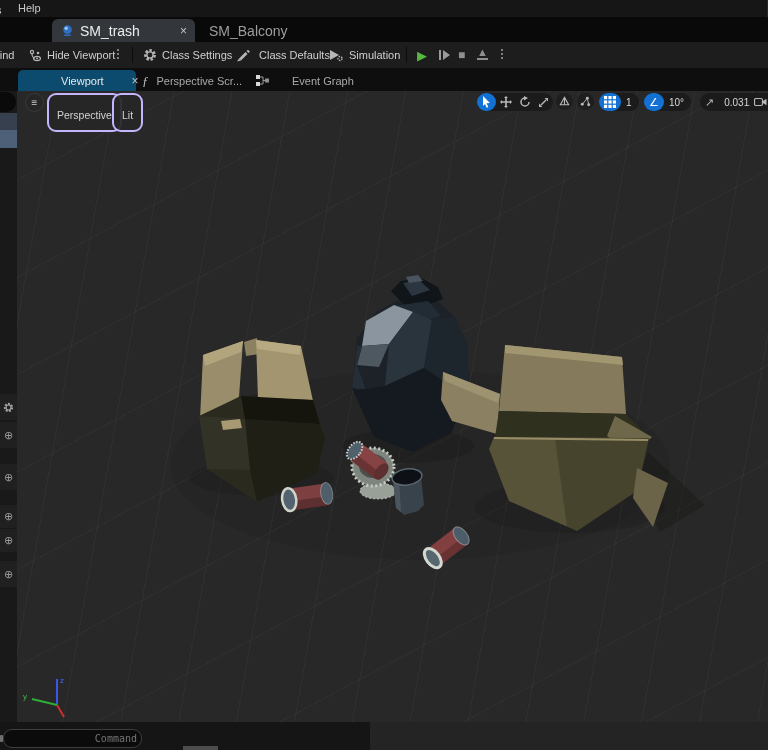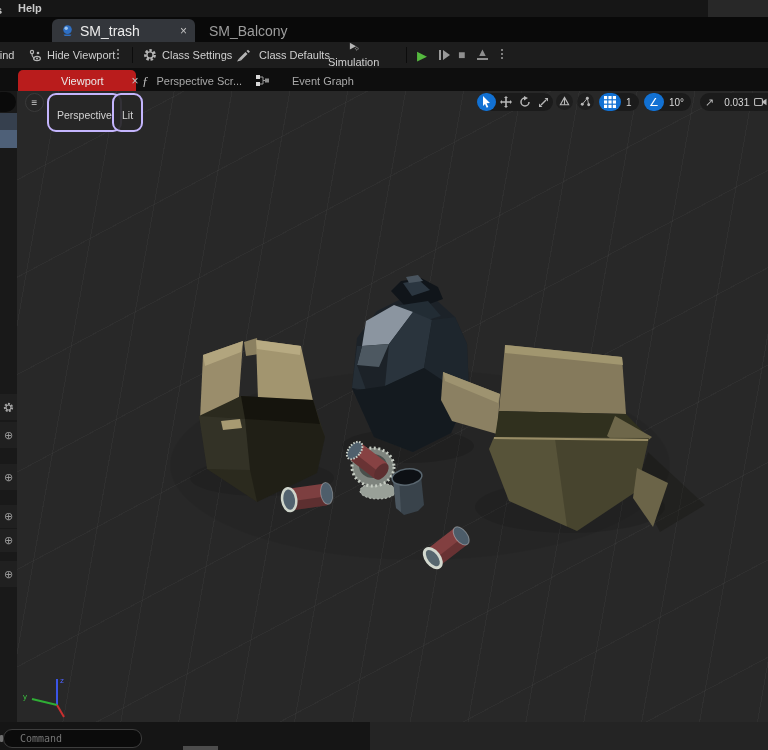--- a/index.html
+++ b/index.html
@@ -1,21 +1,21 @@
 <!DOCTYPE html>
 <html><head>
 <meta charset="utf-8">
 <style>
   html,body{margin:0;padding:0;background:#000;}
   #window{position:relative;width:768px;height:750px;overflow:hidden;background:#282828;
           font-family:"Liberation Sans",sans-serif;-webkit-font-smoothing:antialiased;color:#c8c8c8;}
   .abs{position:absolute;}
 
   
-  #menubar{left:0;top:0;width:708px;height:17px;background:#161616;font-weight:bold;}
+  #menubar{left:0;top:0;width:767px;height:17px;background:#161616;}
   #menubar .item{font-size:11px;color:#c9c9c9;line-height:17px;}
   #menu-partial{left:0;top:0;width:5px;height:17px;overflow:hidden;}
   #menu-partial span{display:inline-block;margin-left:-4px;}
 
   
   #tabbar{left:0;top:17px;width:768px;height:25px;background:#090909;}
   .asset-tab{top:2px;height:23px;border-radius:6px 6px 0 0;display:flex;align-items:center;}
   .asset-tab.active{background:#33363b;}
   .asset-tab .lbl{font-size:14px;color:#ededed;margin-left:6px;}
   .asset-tab.inactive .lbl{color:#9d9d9d;}
@@ -30,21 +30,21 @@
   .tb-sep{width:1px;height:16px;background:#0c0c0c;top:5px;}
   #play-btn{color:#55b93f;font-size:13px;}
   #debug-dd{left:535px;top:47px;width:128px;height:18px;background:#0d0d0d;border:1px solid #2e2e2e;
             border-radius:3px;display:flex;align-items:center;justify-content:center;gap:6px;
             font-size:10.5px;color:#dddddd;}
   #debug-dd .caret{font-size:8px;color:#bbbbbb;}
 
   
   #graphtabs{left:0;top:68px;width:768px;height:23px;background:#0e0e0e;}
   .gtab{top:2px;height:21px;display:flex;align-items:center;font-size:11px;color:#a9a9a9;}
-  .gtab.active{background:#b91c1c;border-radius:5px 5px 0 0;color:#e8e8e8;gap:28px;}
+  .gtab.active{background:#0c4a6e;border-radius:5px 5px 0 0;color:#e8e8e8;gap:28px;}
   .fn{font-family:"Liberation Serif",serif;font-style:italic;font-size:13px;color:#bdbdbd;}
 
   
   #viewport{left:0;top:91px;width:768px;height:631px;background-color:#282828;
     background-image:
       repeating-linear-gradient(100deg, rgba(170,170,170,0.055) 0 1px, transparent 1px 57px),
       repeating-linear-gradient(152deg, rgba(170,170,170,0.05) 0 1px, transparent 1px 86px);}
   #scene{left:0;top:0;width:768px;height:750px;pointer-events:none;}
 
   
@@ -64,21 +64,21 @@
 
   
   #leftstrip{left:0;top:91px;width:17px;height:631px;background:#191919;}
   .strip-tile{left:0;width:17px;background:#202020;display:flex;align-items:center;justify-content:center;
               color:#9a9a9a;font-size:11px;}
 
   
   #bottombar-l{left:0;top:722px;width:370px;height:28px;background:#151515;}
   #bottombar-r{left:370px;top:722px;width:398px;height:28px;background:#242424;}
   #cmd{left:3px;top:729px;width:117px;height:17px;background:#0b0b0b;border:1px solid #3d3d3d;border-radius:9px;
-       color:#bbbbbb;font-family:"DejaVu Sans Mono",monospace;font-size:10px;padding:0 4px 0 16px;outline:none;}
+       color:#bbbbbb;font-family:"DejaVu Sans Mono",monospace;font-size:10px;padding:0 4px 0 16px;outline:none;text-align:right;}
   #cmd::placeholder{color:#757575;}
   #cmd-frag{left:0;top:735px;width:3px;height:7px;background:#6f6f6f;border-radius:1px;}
   #bar-frag{left:183px;top:746px;width:35px;height:4px;background:#4c4c4c;}
 </style>
 </head>
 <body>
 
 <div id="window">
 
   <div id="menubar" class="abs">
@@ -141,21 +141,21 @@
 
     <div class="tb-item abs" style="left:236px;top:0;gap:8px;">
       <svg width="15" height="13" viewBox="0 0 15 13">
         <path d="M3 9.5 L9.5 3 L11.5 5 L5 11.5 Z" fill="#b5b5b5"></path>
         <path d="M10.5 2 L12 0.8 L14 2.8 L12.5 4 Z" fill="#b5b5b5"></path>
         <path d="M1 12.5 L3 9.5 L5 11.5 Z" fill="#b5b5b5"></path>
       </svg>
       <span>Class Defaults</span>
     </div>
 
-    <div class="tb-item abs" style="left:328px;top:0;flex-direction:column;">
+    <div class="tb-item abs" style="left:328px;top:0;">
       <svg width="16" height="13" viewBox="0 0 16 13">
         <path d="M2 1 L11 6 L2 11 Z" fill="#b5b5b5"></path>
         <circle cx="12" cy="9.5" r="2" fill="none" stroke="#b5b5b5" stroke-width="1.4" stroke-dasharray="1.4 1"></circle>
       </svg>
       <span>Simulation</span>
     </div>
 
     <div class="tb-sep abs" style="left:406px;"></div>
 
     <span id="play-btn" class="abs" style="left:417px;top:6px;">▶</span>

